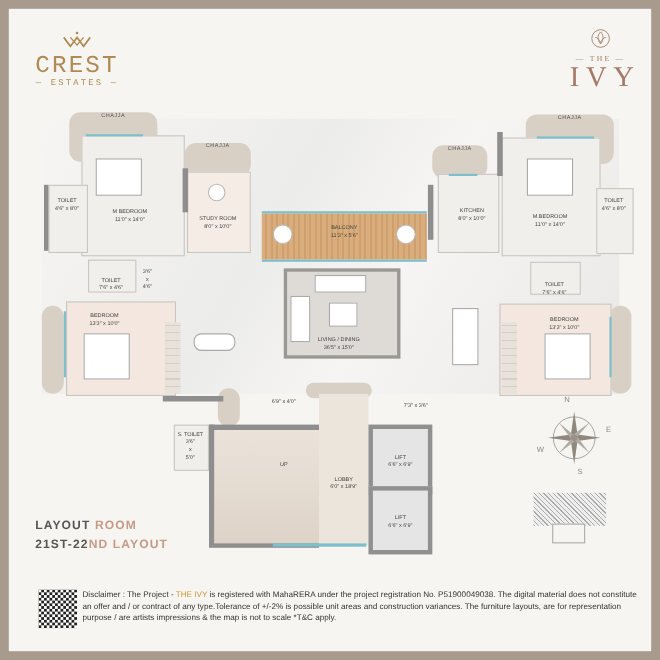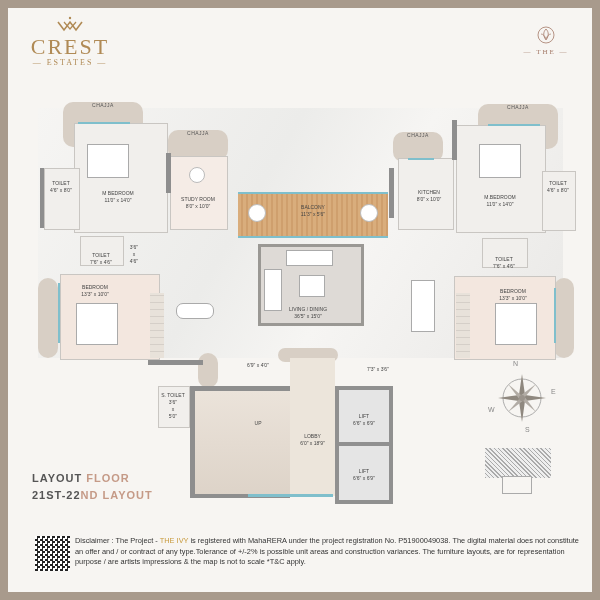--- a/index.html
+++ b/index.html
@@ -27,37 +27,38 @@
   .layout-title{position:absolute;font-weight:bold;font-size:11px;letter-spacing:1px;line-height:17px;color:#555;}
   .layout-title .accent{color:#c59a87;}
   .disclaimer{position:absolute;font-size:7.4px;line-height:10.5px;color:#333;}
   .disclaimer .accent{color:#c89a3c;}
 </style>
 </head>
 <body>
 
 <div class="sheet">
 
-  <div class="brand" style="left:22px;top:8px;width:80px;">
+  <div class="brand" style="left:22px;top:20px;width:80px;font-family:Liberation Mono, monospace;">
     <svg width="30" height="16" viewBox="0 0 30 16">
       <circle cx="15" cy="2" r="1.2" fill="#b08a55"></circle>
       <path d="M3 6 L9 14 L15 6 L21 14 L27 6" stroke="#b08a55" stroke-width="1.6" fill="none"></path>
       <path d="M9 6 L15 13 L21 6" stroke="#b08a55" stroke-width="1.2" fill="none"></path>
     </svg>
     <div class="crest-title">CREST</div>
     <div class="crest-sub">— <span>ESTATES</span> —</div>
   </div>
 
   <div class="brand" style="left:510px;top:18px;width:56px;">
     <svg width="18" height="18" viewBox="0 0 18 18">
       <circle cx="9" cy="9" r="8" stroke="#a47a68" stroke-width="0.8" fill="none"></circle>
       <path d="M9 3 C12 6 12 10 9 14 C6 10 6 6 9 3 Z" stroke="#a47a68" stroke-width="0.8" fill="none"></path>
       <path d="M4 8 C6 8 8 10 9 13 M14 8 C12 8 10 10 9 13" stroke="#a47a68" stroke-width="0.7" fill="none"></path>
     </svg>
     <div class="ivy-the">— <span>THE</span> —</div>
+    <div class="ivy-title">IVY</div>
   </div>
 
   <div class="marble" style="left:30px;top:100px;width:525px;height:250px;background:linear-gradient(120deg,#f6f5f3,#ececea 40%,#f6f5f3 60%,#e9e8e6);"></div>
 
   <div class="chajja" style="left:55px;top:94px;width:80px;height:45px;"><span>CHAJJA</span></div>
   <div class="chajja" style="left:160px;top:122px;width:60px;height:30px;"><span>CHAJJA</span></div>
   <div class="chajja" style="left:385px;top:124px;width:50px;height:30px;"><span>CHAJJA</span></div>
   <div class="chajja" style="left:470px;top:96px;width:80px;height:45px;"><span>CHAJJA</span></div>
   <div class="chajja" style="left:30px;top:270px;width:20px;height:80px;"></div>
   <div class="chajja" style="left:546px;top:270px;width:20px;height:80px;"></div>
@@ -207,21 +208,21 @@
     <div>LIFT</div>
     <div>6'6" x 6'9"</div>
   </div>
   <div class="lift" style="left:327px;top:434px;width:50px;height:54px;"></div>
   <div class="lbl" style="left:327px;top:460px;width:58px;">
     <div>LIFT</div>
     <div>6'6" x 6'9"</div>
   </div>
 
   <div class="layout-title" style="left:24px;top:462px;">
-    <div><span>LAYOUT </span><span class="accent">FLOOR</span></div>
+    <div><span>LAYOUT </span><span class="accent">ROOM</span></div>
     <div><span>21ST-22</span><span class="accent">ND LAYOUT</span></div>
   </div>
 
   <svg class="abs" style="left:486px;top:362px;" width="56" height="56" viewBox="0 0 56 56">
     <circle cx="28" cy="28" r="19" stroke="#999" stroke-width="0.8" fill="none"></circle>
     <polygon points="28,4 31,25 28,28 25,25" fill="#8f887f"></polygon>
     <polygon points="52,28 31,31 28,28 31,25" fill="#8f887f"></polygon>
     <polygon points="28,52 25,31 28,28 31,31" fill="#8f887f"></polygon>
     <polygon points="4,28 25,25 28,28 25,31" fill="#8f887f"></polygon>
     <polygon points="42,14 30,28 26,26" fill="#b2aca5"></polygon>

